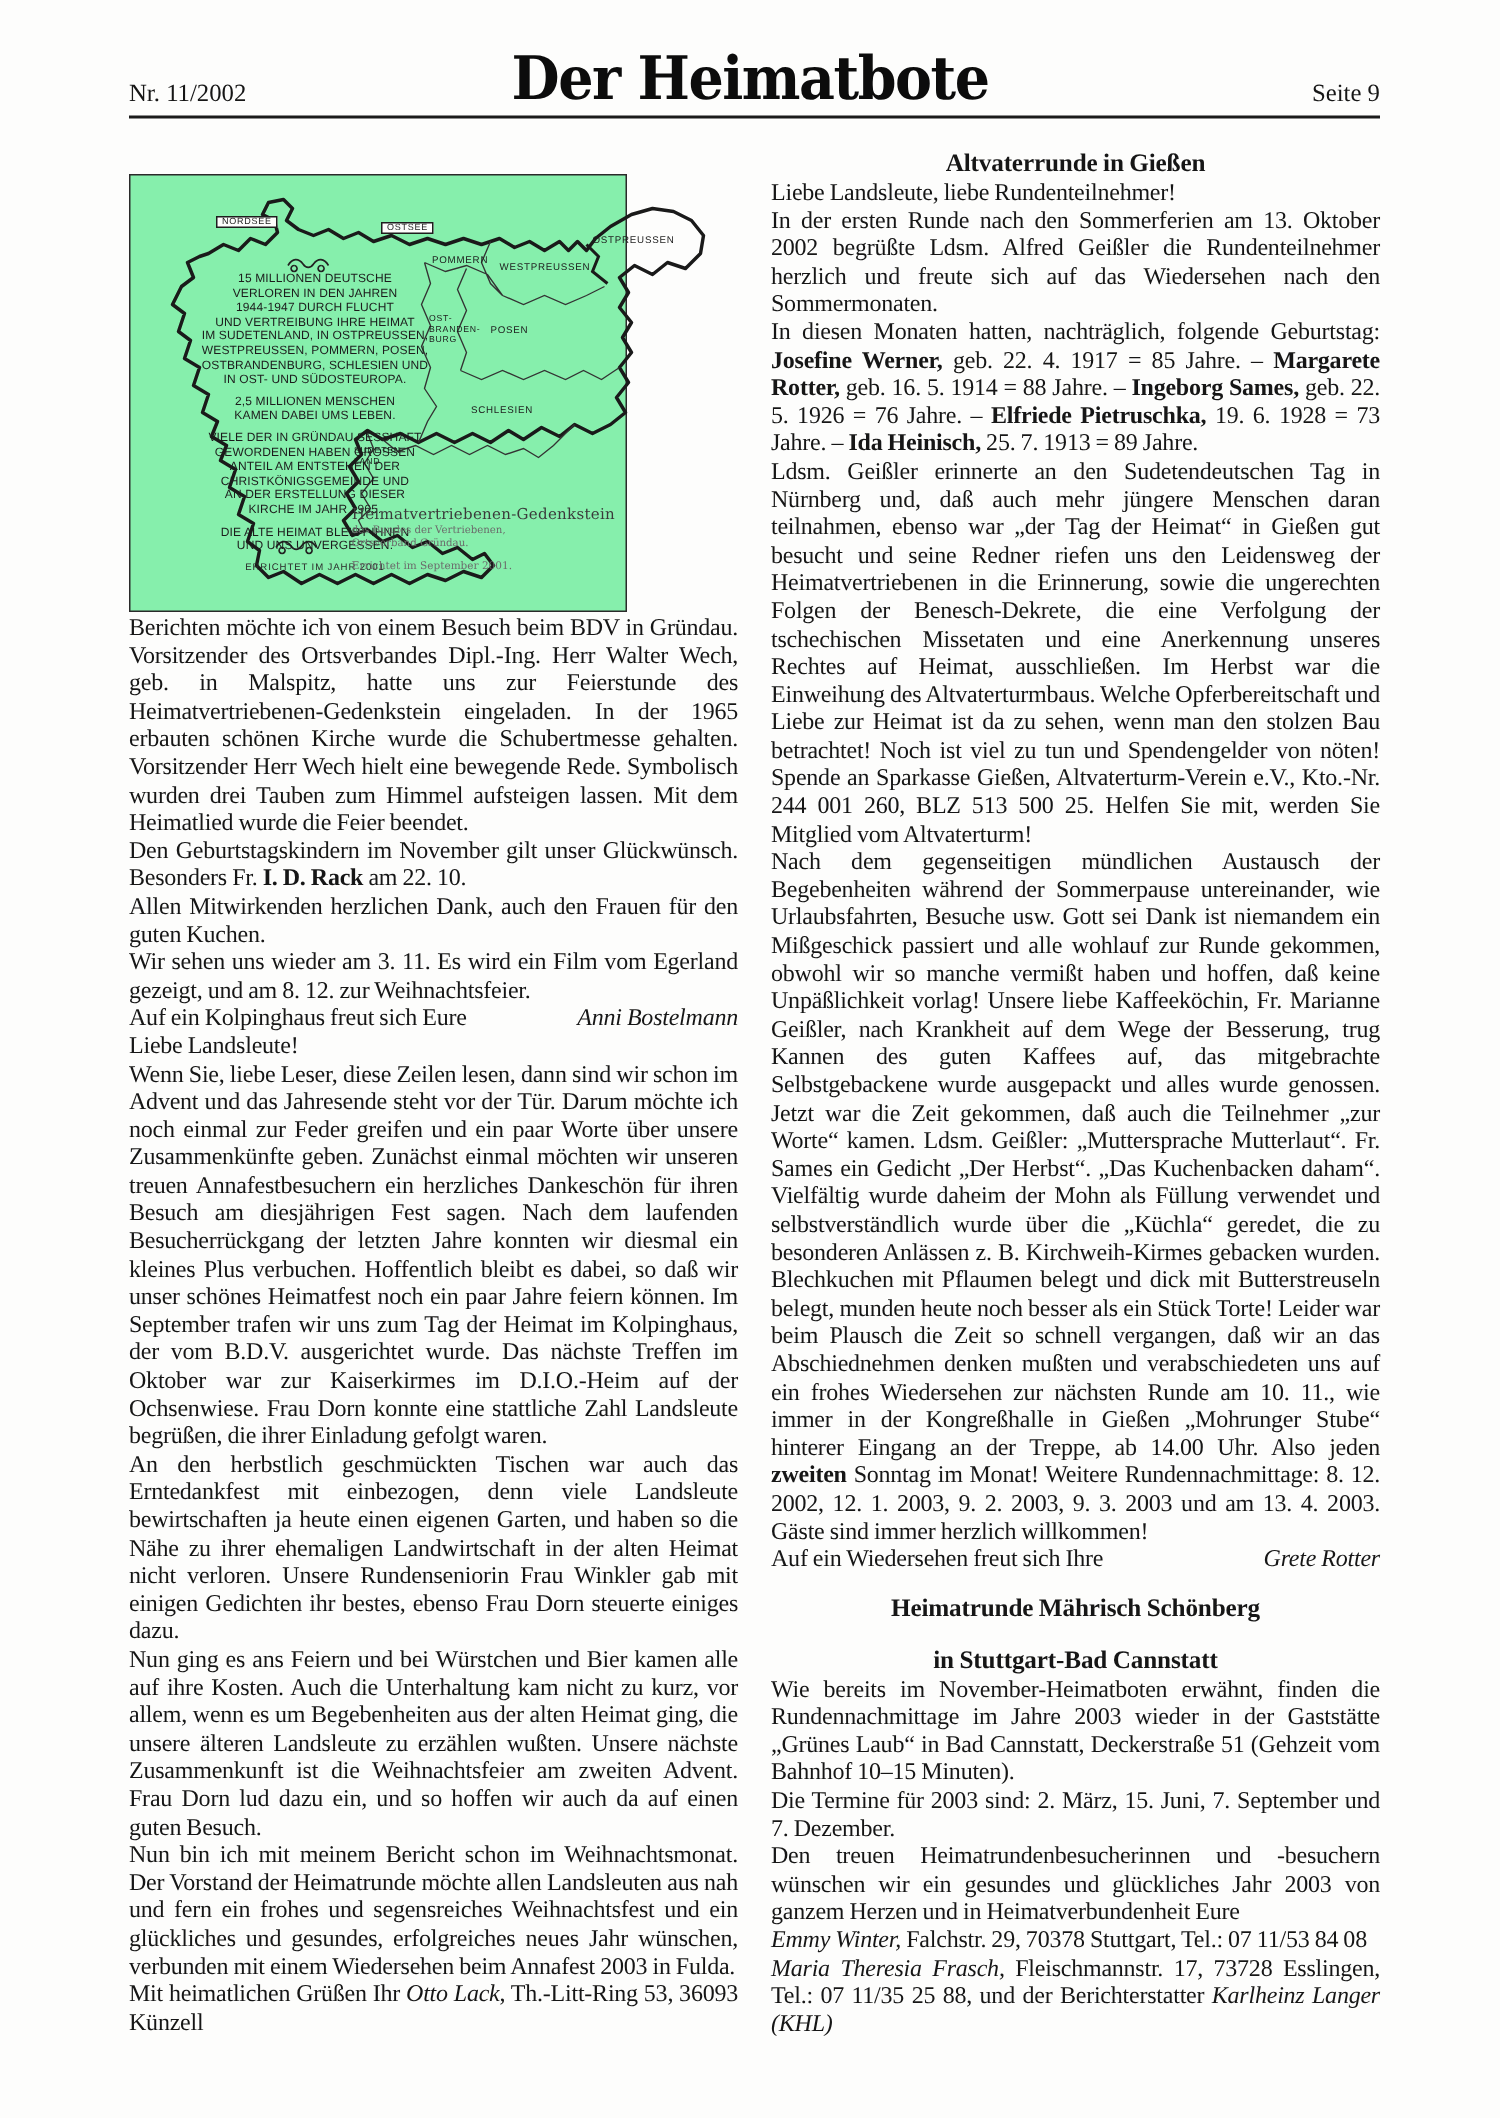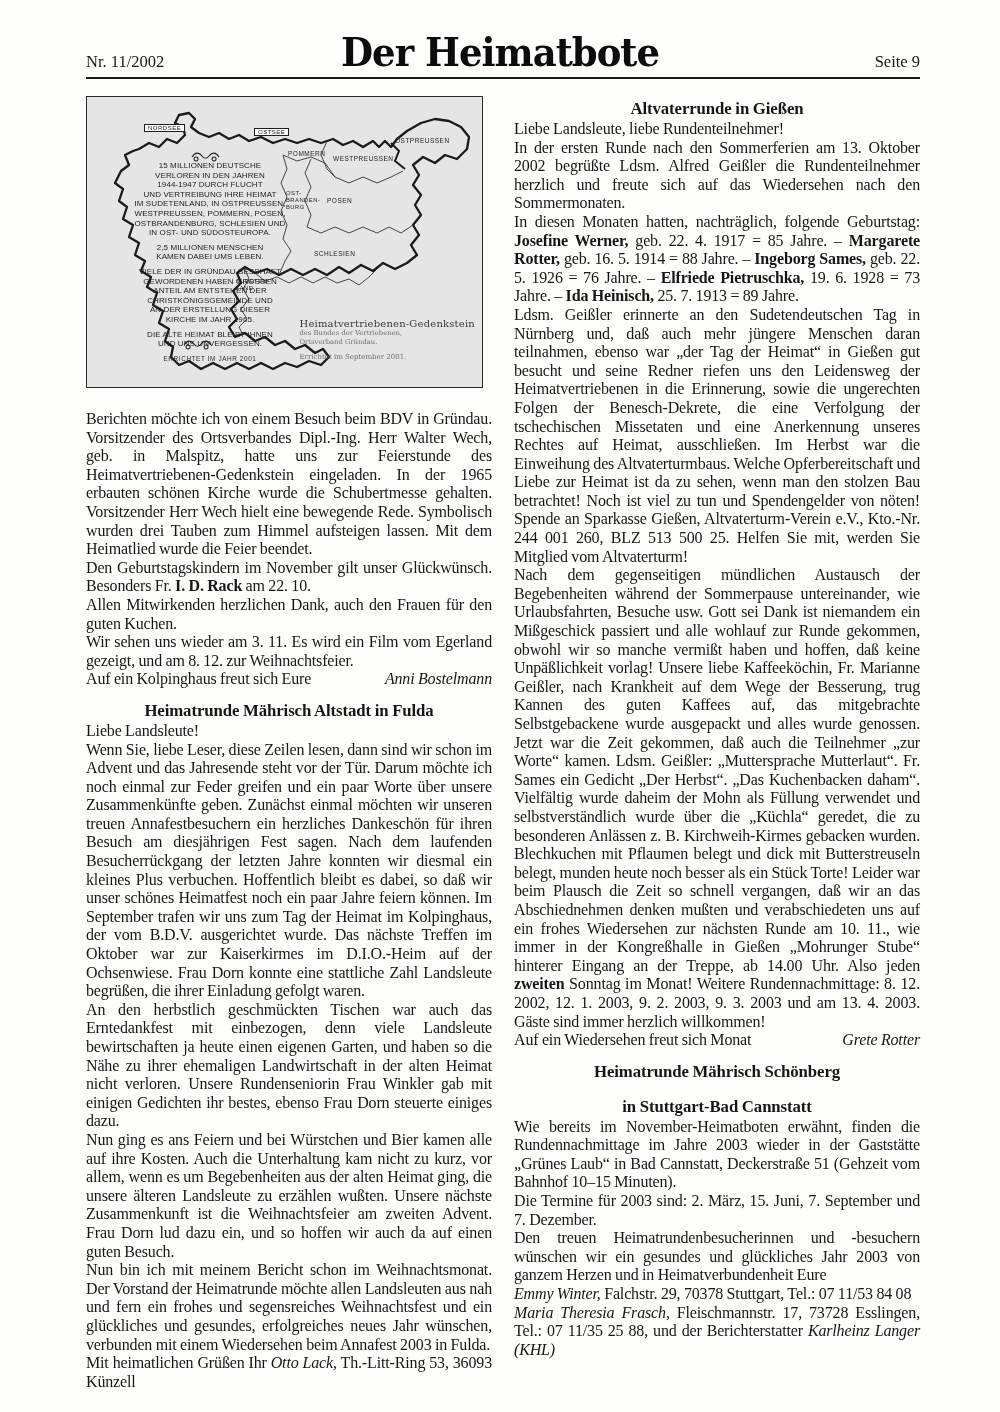--- a/index.html
+++ b/index.html
@@ -6,22 +6,22 @@
   .page{position:relative;width:1000px;height:1412px;background:#fdfdfc;overflow:hidden;
         font-family:"Liberation Serif",serif;color:#161616;}
   
   .hdr-issue{position:absolute;left:86px;top:52px;font-size:16.5px;}
   .hdr-page{position:absolute;right:80px;top:52px;font-size:16.5px;}
   .masthead{position:absolute;left:0;right:0;top:30px;text-align:center;
             font-family:"DejaVu Serif",serif;font-weight:bold;font-size:37px;
             letter-spacing:-1px;transform:scaleY(1.08);color:#0c0c0c;}
   .hdr-rule{position:absolute;left:86px;width:834px;top:77px;border-top:2.2px solid #1b1b1b;}
   
-  .map-fig{position:absolute;left:86px;top:96px;width:397px;height:292px;
-           border:1.5px solid #2a2a2a;box-sizing:border-box;background:#e5e5e5;}
+  .map-fig{position:absolute;left:86px;top:116px;width:332px;height:292px;
+           border:1.5px solid #2a2a2a;box-sizing:border-box;background:#86efac;}
   .map-fig svg{position:absolute;left:0;top:0;}
   .map-label{position:absolute;font-family:"Liberation Sans",sans-serif;color:#1d1d1d;
              font-size:6.5px;letter-spacing:.5px;white-space:nowrap;}
   .sea-box{border:0.9px solid #1d1d1d;padding:0px 3px;font-size:6px;background:#fdfdfc;}
   .multiline{line-height:7px;font-size:5.8px;}
   .inscription{position:absolute;left:30px;top:64px;width:186px;text-align:center;
                font-family:"Liberation Sans",sans-serif;font-size:8px;line-height:9.6px;
                letter-spacing:.1px;color:#1c1c1c;}
   .insc-gap{margin-bottom:5px;}
   .erected{font-size:6.4px;letter-spacing:.6px;margin-top:5px;color:#2a2a2a;}
@@ -122,38 +122,37 @@
   <div class="col col-left">
     <p>Berichten möchte ich von einem Besuch beim BDV in Gründau. Vorsitzender des Ortsverbandes Dipl.-Ing. Herr Walter Wech, geb. in Malspitz, hatte uns zur Feierstunde des Heimatvertriebenen-Gedenkstein eingeladen. In der 1965 erbauten schönen Kirche wurde die Schubertmesse gehalten. Vorsitzender Herr Wech hielt eine bewegende Rede. Symbolisch wurden drei Tauben zum Himmel aufsteigen lassen. Mit dem Heimatlied wurde die Feier beendet.</p>
     <p><span>Den Geburtstagskindern im November gilt unser Glückwünsch. Besonders Fr. </span><span style="font-weight: bold;">I. D. Rack</span><span> am 22. 10.</span></p>
     <p>Allen Mitwirkenden herzlichen Dank, auch den Frauen für den guten Kuchen.</p>
     <p>Wir sehen uns wieder am 3. 11. Es wird ein Film vom Egerland gezeigt, und am 8. 12. zur Weihnachtsfeier.</p>
     <div class="sig-row">
       <span>Auf ein Kolpinghaus freut sich Eure</span>
       <span class="sig-name">Anni Bostelmann</span>
     </div>
 
-    <h2>Heimatrunde Mährisch Altstadt in Fulda</h2>
     <p>Liebe Landsleute!</p>
     <p>Wenn Sie, liebe Leser, diese Zeilen lesen, dann sind wir schon im Advent und das Jahresende steht vor der Tür. Darum möchte ich noch einmal zur Feder greifen und ein paar Worte über unsere Zusammenkünfte geben. Zunächst einmal möchten wir unseren treuen Annafestbesuchern ein herzliches Dankeschön für ihren Besuch am diesjährigen Fest sagen. Nach dem laufenden Besucherrückgang der letzten Jahre konnten wir diesmal ein kleines Plus verbuchen. Hoffentlich bleibt es dabei, so daß wir unser schönes Heimatfest noch ein paar Jahre feiern können. Im September trafen wir uns zum Tag der Heimat im Kolpinghaus, der vom B.D.V. ausgerichtet wurde. Das nächste Treffen im Oktober war zur Kaiserkirmes im D.I.O.-Heim auf der Ochsenwiese. Frau Dorn konnte eine stattliche Zahl Landsleute begrüßen, die ihrer Einladung gefolgt waren.</p>
     <p>An den herbstlich geschmückten Tischen war auch das Erntedankfest mit einbezogen, denn viele Landsleute bewirtschaften ja heute einen eigenen Garten, und haben so die Nähe zu ihrer ehemaligen Landwirtschaft in der alten Heimat nicht verloren. Unsere Rundenseniorin Frau Winkler gab mit einigen Gedichten ihr bestes, ebenso Frau Dorn steuerte einiges dazu.</p>
     <p>Nun ging es ans Feiern und bei Würstchen und Bier kamen alle auf ihre Kosten. Auch die Unterhaltung kam nicht zu kurz, vor allem, wenn es um Begebenheiten aus der alten Heimat ging, die unsere älteren Landsleute zu erzählen wußten. Unsere nächste Zusammenkunft ist die Weihnachtsfeier am zweiten Advent. Frau Dorn lud dazu ein, und so hoffen wir auch da auf einen guten Besuch.</p>
     <p>Nun bin ich mit meinem Bericht schon im Weihnachtsmonat. Der Vorstand der Heimatrunde möchte allen Landsleuten aus nah und fern ein frohes und segensreiches Weihnachtsfest und ein glückliches und gesundes, erfolgreiches neues Jahr wünschen, verbunden mit einem Wiedersehen beim Annafest 2003 in Fulda.</p>
     <p><span>Mit heimatlichen Grüßen Ihr </span><span style="font-style: italic;">Otto Lack</span><span>, Th.-Litt-Ring 53, 36093 Künzell</span></p>
   </div>
 
   <div class="col col-right">
     <h2 class="first">Altvaterrunde in Gießen</h2>
     <p>Liebe Landsleute, liebe Rundenteilnehmer!</p>
     <p>In der ersten Runde nach den Sommerferien am 13. Oktober 2002 begrüßte Ldsm. Alfred Geißler die Rundenteilnehmer herzlich und freute sich auf das Wiedersehen nach den Sommermonaten.</p>
     <p><span>In diesen Monaten hatten, nachträglich, folgende Geburtstag: </span><span style="font-weight: bold;">Josefine Werner,</span><span> geb. 22. 4. 1917 = 85 Jahre. – </span><span style="font-weight: bold;">Margarete Rotter,</span><span> geb. 16. 5. 1914 = 88 Jahre. – </span><span style="font-weight: bold;">Ingeborg Sames,</span><span> geb. 22. 5. 1926 = 76 Jahre. – </span><span style="font-weight: bold;">Elfriede Pietruschka,</span><span> 19. 6. 1928 = 73 Jahre. – </span><span style="font-weight: bold;">Ida Heinisch,</span><span> 25. 7. 1913 = 89 Jahre.</span></p>
     <p>Ldsm. Geißler erinnerte an den Sudetendeutschen Tag in Nürnberg und, daß auch mehr jüngere Menschen daran teilnahmen, ebenso war „der Tag der Heimat“ in Gießen gut besucht und seine Redner riefen uns den Leidensweg der Heimatvertriebenen in die Erinnerung, sowie die ungerechten Folgen der Benesch-Dekrete, die eine Verfolgung der tschechischen Missetaten und eine Anerkennung unseres Rechtes auf Heimat, ausschließen. Im Herbst war die Einweihung des Altvaterturmbaus. Welche Opferbereitschaft und Liebe zur Heimat ist da zu sehen, wenn man den stolzen Bau betrachtet! Noch ist viel zu tun und Spendengelder von nöten! Spende an Sparkasse Gießen, Altvaterturm-Verein e.V., Kto.-Nr. 244 001 260, BLZ 513 500 25. Helfen Sie mit, werden Sie Mitglied vom Altvaterturm!</p>
     <p><span>Nach dem gegenseitigen mündlichen Austausch der Begebenheiten während der Sommerpause untereinander, wie Urlaubsfahrten, Besuche usw. Gott sei Dank ist niemandem ein Mißgeschick passiert und alle wohlauf zur Runde gekommen, obwohl wir so manche vermißt haben und hoffen, daß keine Unpäßlichkeit vorlag! Unsere liebe Kaffeeköchin, Fr. Marianne Geißler, nach Krankheit auf dem Wege der Besserung, trug Kannen des guten Kaffees auf, das mitgebrachte Selbstgebackene wurde ausgepackt und alles wurde genossen. Jetzt war die Zeit gekommen, daß auch die Teilnehmer „zur Worte“ kamen. Ldsm. Geißler: „Muttersprache Mutterlaut“. Fr. Sames ein Gedicht „Der Herbst“. „Das Kuchenbacken daham“. Vielfältig wurde daheim der Mohn als Füllung verwendet und selbstverständlich wurde über die „Küchla“ geredet, die zu besonderen Anlässen z. B. Kirchweih-Kirmes gebacken wurden. Blechkuchen mit Pflaumen belegt und dick mit Butterstreuseln belegt, munden heute noch besser als ein Stück Torte! Leider war beim Plausch die Zeit so schnell vergangen, daß wir an das Abschiednehmen denken mußten und verabschiedeten uns auf ein frohes Wiedersehen zur nächsten Runde am 10. 11., wie immer in der Kongreßhalle in Gießen „Mohrunger Stube“ hinterer Eingang an der Treppe, ab 14.00 Uhr. Also jeden </span><span style="font-weight: bold;">zweiten</span><span> Sonntag im Monat! Weitere Rundennachmittage: 8. 12. 2002, 12. 1. 2003, 9. 2. 2003, 9. 3. 2003 und am 13. 4. 2003. Gäste sind immer herzlich willkommen!</span></p>
     <div class="sig-row">
-      <span>Auf ein Wiedersehen freut sich Monat</span>
+      <span>Auf ein Wiedersehen freut sich Ihre</span>
       <span class="sig-name">Grete Rotter</span>
     </div>
 
     <h2 style="margin-bottom:16px;">Heimatrunde Mährisch Schönberg</h2>
     <h2 style="margin-top:0;">in Stuttgart-Bad Cannstatt</h2>
     <p>Wie bereits im November-Heimatboten erwähnt, finden die Rundennachmittage im Jahre 2003 wieder in der Gaststätte „Grünes Laub“ in Bad Cannstatt, Deckerstraße 51 (Gehzeit vom Bahnhof 10–15 Minuten).</p>
     <p>Die Termine für 2003 sind: 2. März, 15. Juni, 7. September und 7. Dezember.</p>
     <p>Den treuen Heimatrundenbesucherinnen und -besuchern wünschen wir ein gesundes und glückliches Jahr 2003 von ganzem Herzen und in Heimatverbundenheit Eure</p>
     <p><span style="font-style: italic;">Emmy Winter,</span><span> Falchstr. 29, 70378 Stuttgart, Tel.: 07 11/53 84 08</span></p>
     <p><span style="font-style: italic;">Maria Theresia Frasch,</span><span> Fleischmannstr. 17, 73728 Esslingen, Tel.: 07 11/35 25 88, und der Berichterstatter </span><span style="font-style: italic;">Karlheinz Langer (KHL)</span></p>

